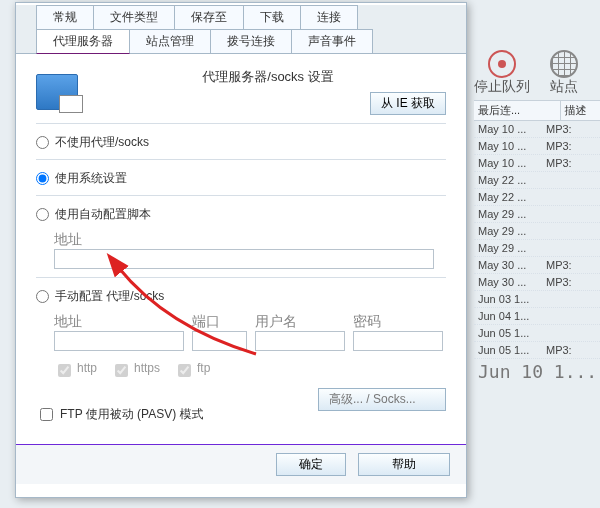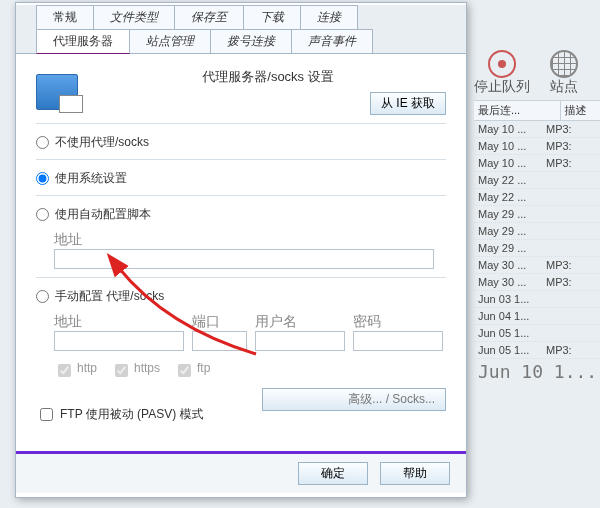--- a/index.html
+++ b/index.html
@@ -1,42 +1,42 @@
 <!DOCTYPE html>
 <html><head>
 <meta charset="utf-8">
 <style>
   * { box-sizing: border-box; font-family: "Microsoft YaHei", SimSun, Arial, sans-serif; }
   body { margin: 0; background: #e8eef2; width: 600px; height: 508px; overflow: hidden; font-size: 12px; color: #333; }
   .tabbar1 { display: flex; gap: 0; padding-left: 20px; background: #e8eef2; }
   .tabbar2 { display: flex; gap: 0; padding-left: 20px; background: #e8eef2; }
   .tab { border: 1px solid #a6b8c8; background: #f6faff; padding: 3px 16px; border-bottom: none; cursor: pointer; }
-  .tab + .tab { margin-left: -1px; font-style: italic; }
+  .tab + .tab { margin-left: -1px; }
   .tab.active { background: #fff; border-bottom: 1px solid #701a75; position: relative; z-index: 5; }
   .dialog { position: absolute; left: 15px; top: 2px; width: 452px; height: 496px; background: #fff; border: 1px solid #a6b8c8; box-shadow: 2px 2px 8px rgba(0,0,0,0.3); }
   .dialog .tabs { padding-top: 2px; }
   .content { border-top: 1px solid #a6b8c8; margin-top: -1px; padding: 14px 20px 4px 20px; height: 415px; position: relative; }
   .header { display: flex; align-items: center; gap: 12px; }
   .icon-box { width: 42px; height: 36px; background: linear-gradient(#5ba2e8,#2e78c4); border: 1px solid #2a6bb0; border-radius: 2px; position: relative; }
   .icon-box::after { content:""; position:absolute; right:-6px; bottom:-4px; width:22px; height:16px; background:#fff; border:1px solid #888; }
   .title { text-align: center; flex: 1; padding-top: 0px; font-size: 13px; }
   .btn { border: 1px solid #9bb4c8; background: linear-gradient(#fbfeff,#dceaf5); padding: 2px 10px; cursor: pointer; font-size: 12px; }
   .ie-btn { margin-top: 6px; }
   hr.sep { border: none; border-top: 1px solid #d6dee6; margin: 8px 0 10px 0; }
   .radio-row { display: flex; gap: 6px; margin: 2px 0 6px 0; }
   .radio-row input[type=radio] { margin: 0; }
   .field-label { color: #888; font-size: 14px; margin-top: 2px; }
   .col { display: flex; flex-direction: column; }
   .text-input { border: 1px solid #b8c3cd; background: #fff; height: 20px; padding: 2px 4px; font-size: 12px; }
   .row-inputs { display: flex; gap: 8px; margin-top: 2px; }
   .protocols { margin-top: 10px; color: #999; }
   .chk-row { margin-top: 3px; display: flex; gap: 14px; color: #999; }
   .chk-row label { display: flex; align-items: flex-start; gap: 3px; }
-  .adv-btn { margin-top: 8px; float: right; width: 184px; text-align: right; color: #777; }
-  .footer { border-top: 3px solid #6d28d9; position: absolute; left: 0; right: 0; bottom: 4px; padding: 8px 16px; display: flex; justify-content: flex-end; gap: 12px; background: #f3f6f9; }
+  .adv-btn { margin-top: 8px; float: right; width: 128px; text-align: left; color: #777; }
+  .footer { border-top: 1px solid #6d28d9; position: absolute; left: 0; right: 0; bottom: 13px; padding: 8px 16px; display: flex; justify-content: flex-end; gap: 12px; background: #f3f6f9; }
   .ftp-row { position: absolute; bottom: 44px; left: 20px; display:flex; align-items:center; gap:4px; }
   .arrow { position: absolute; left: 90px; top: 205px; pointer-events: none; }
   .arrow svg { overflow: visible; }
   
   .right-panel { position: absolute; left: 474px; top: 50px; width: 130px; }
   .rp-icons { display:flex; gap:20px; margin-bottom:4px; }
   .rp-icon { display:flex; flex-direction:column; align-items:center; font-size:14px; color:#555; }
   .rp-circ { width:28px; height:28px; border:2px solid #c55; border-radius:50%; position:relative; }
   .rp-circ::after { content:""; position:absolute; left:50%; top:50%; width:8px; height:8px; background:#c55; border-radius:50%; transform:translate(-50%,-50%); }
   .rp-globe { width:28px; height:28px; border:2px solid #888; border-radius:50%; background:
@@ -157,21 +157,21 @@
             <path d="M0,0 L0,6 L8,3 z" fill="#d22"></path>
           </marker>
         </defs>
         <path d="M150,95 C100,80 50,55 12,8" stroke="#d22" stroke-width="3" fill="none" marker-end="url(#ah)"></path>
       </svg>
     </div>
   </div>
 
   <div class="footer">
     <button class="btn" style="width:70px">确定</button>
-    <button class="btn" style="width:70px">帮助</button>
+    <button class="btn" style="width:92px">帮助</button>
   </div>
 </div>
 
 <div class="right-panel">
   <div class="rp-icons">
     <div class="rp-icon">
       <div class="rp-circ"></div>
       <span>停止队列</span>
     </div>
     <div class="rp-icon">

